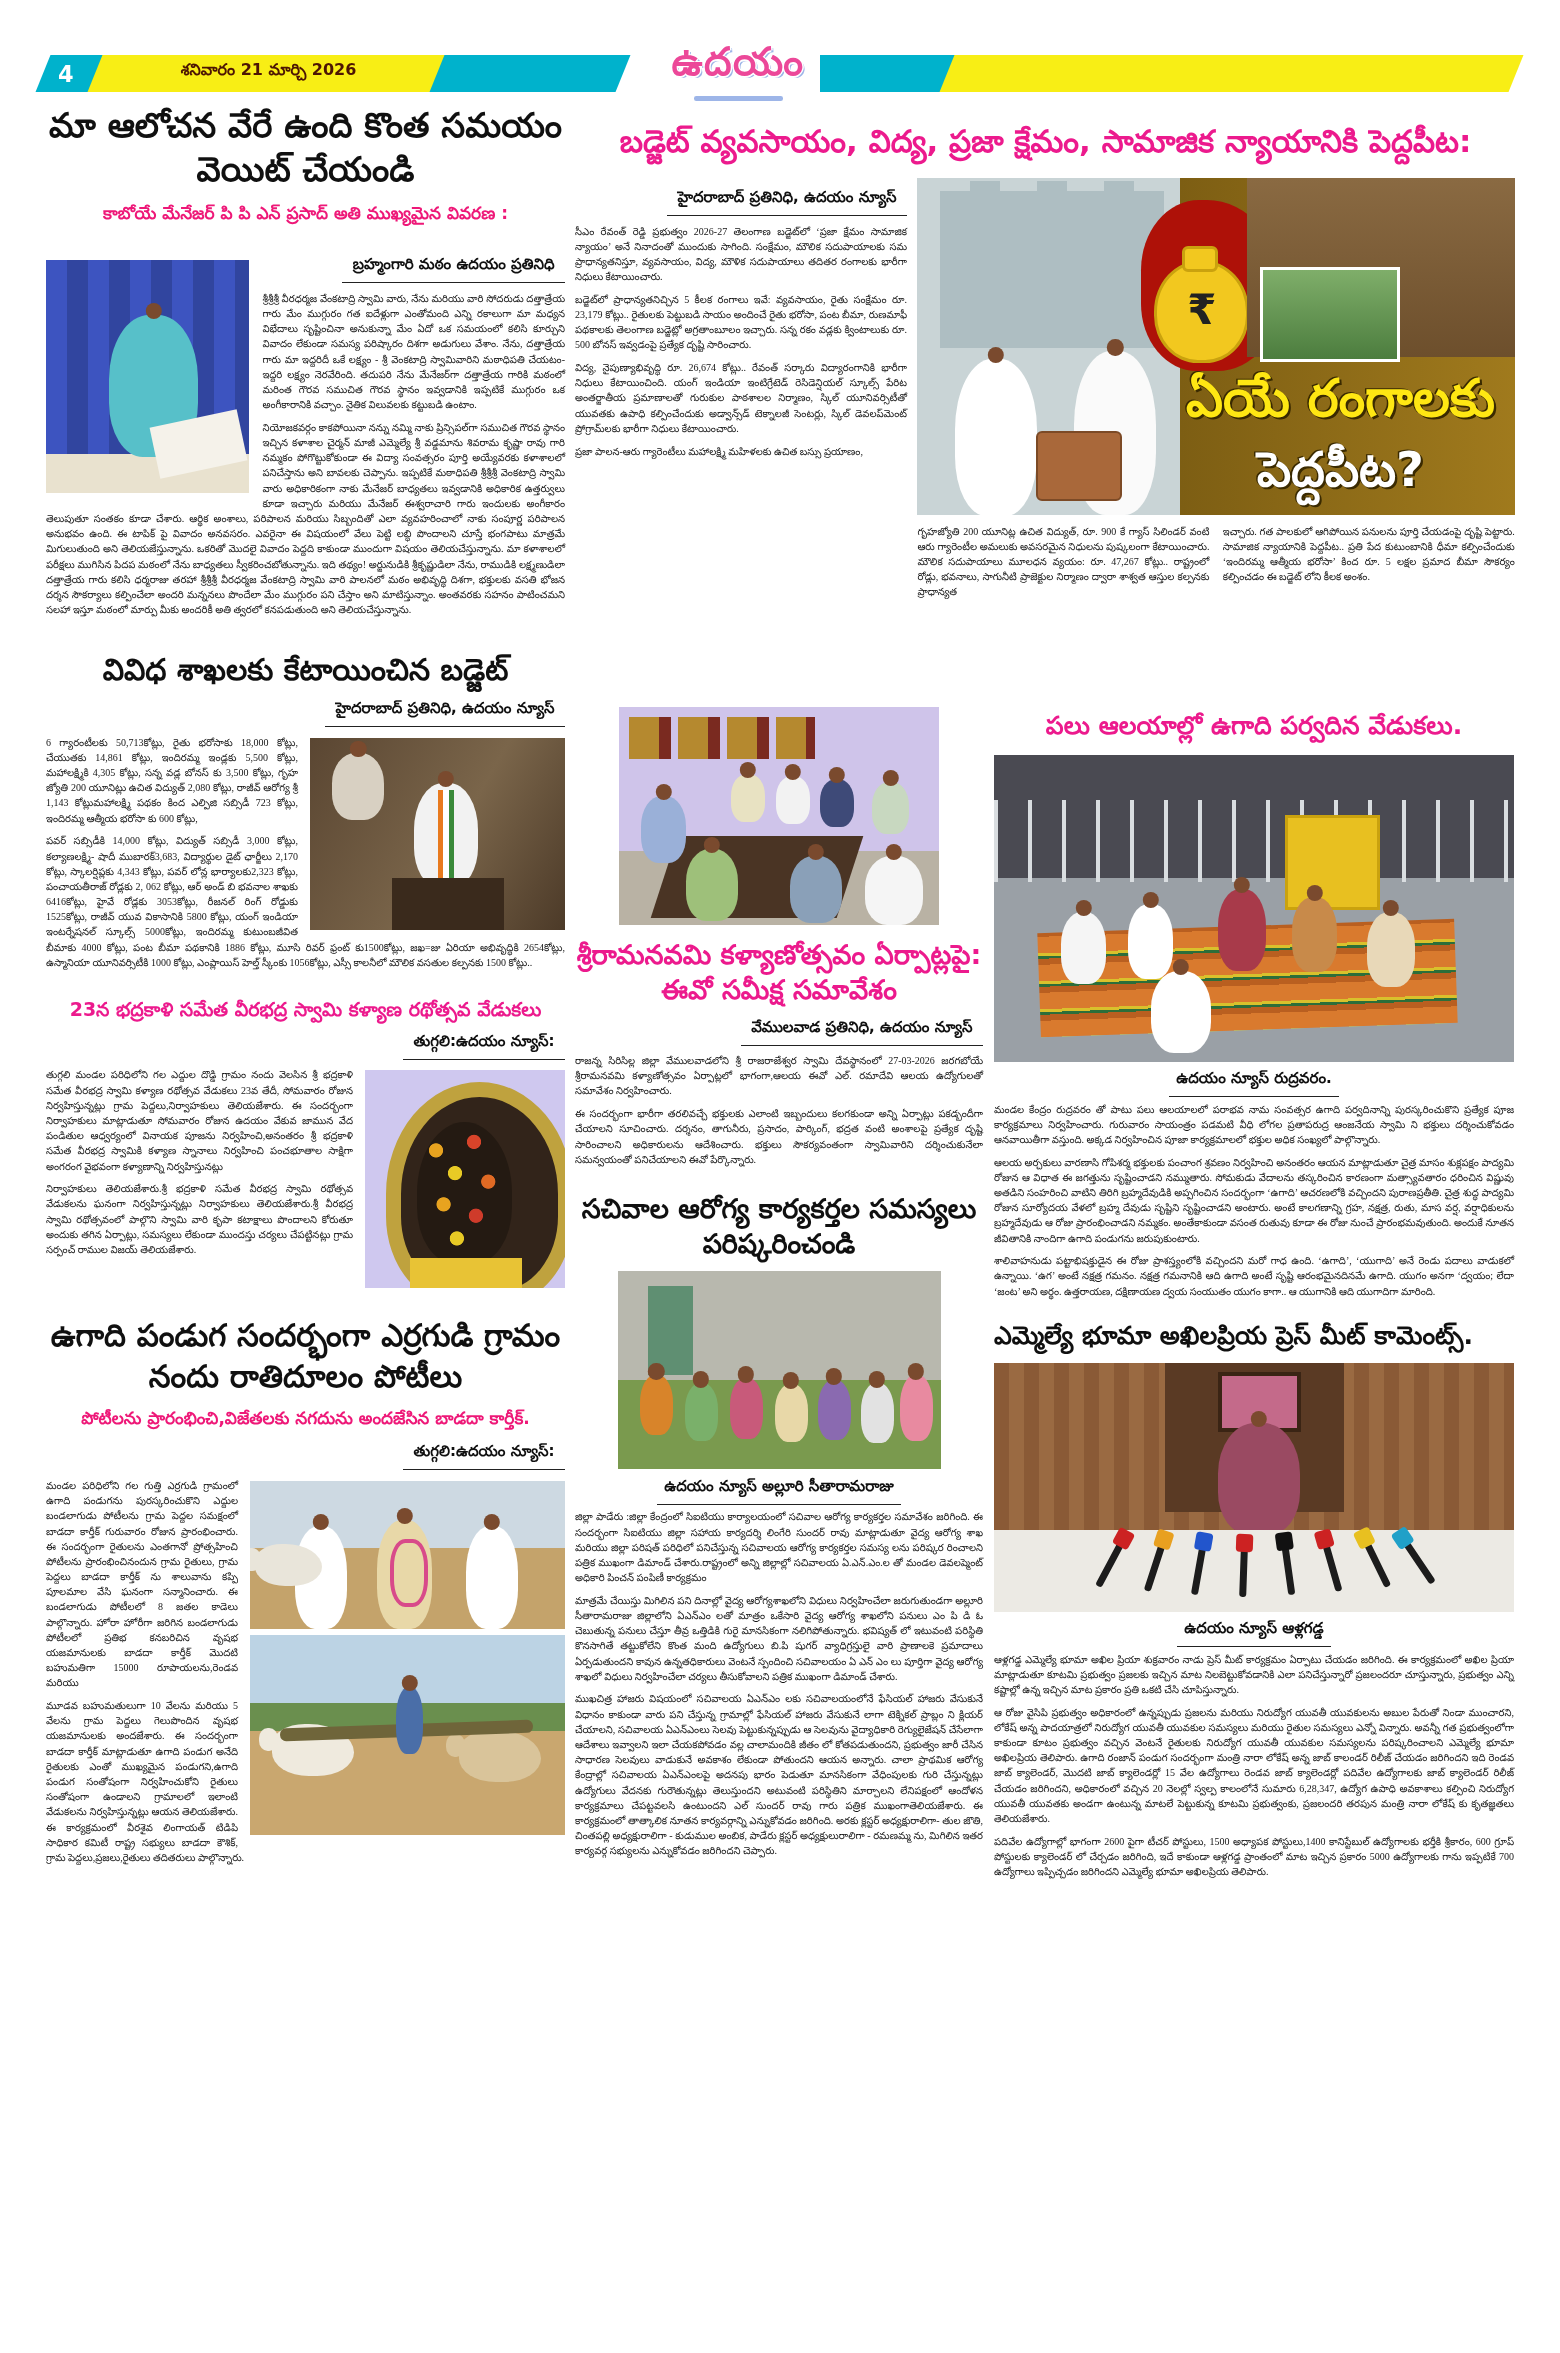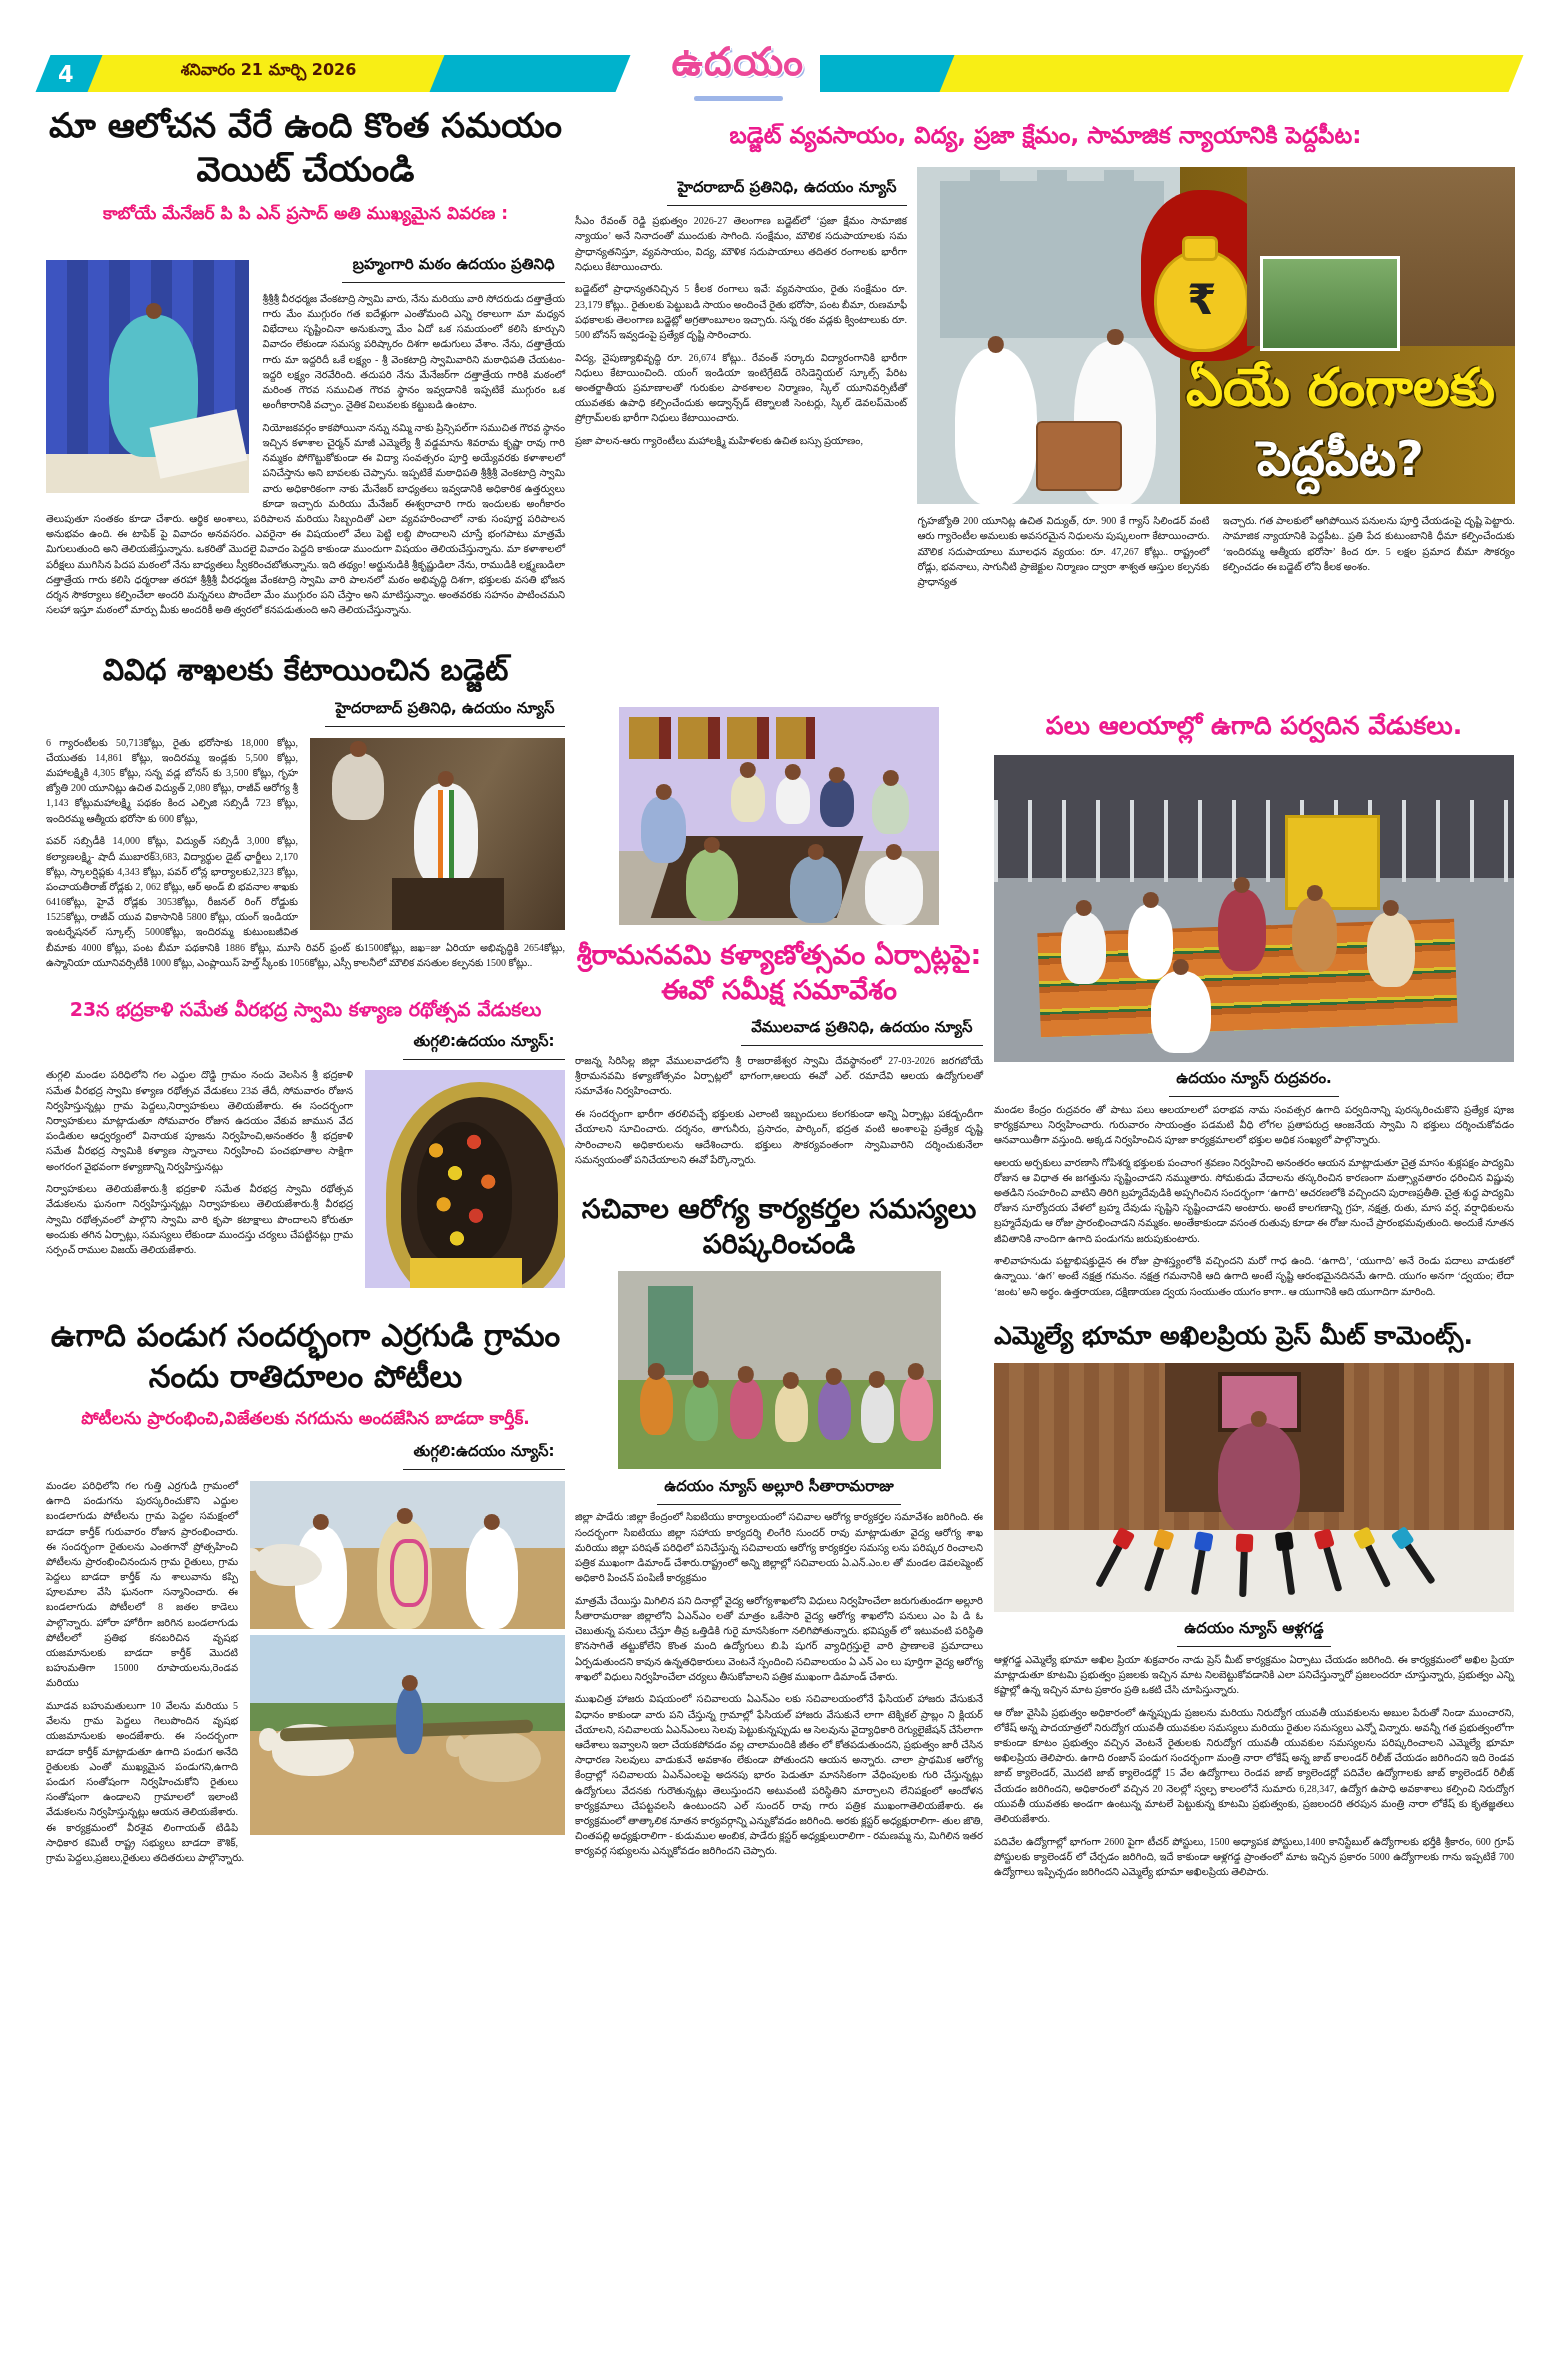--- a/index.html
+++ b/index.html
@@ -211,21 +211,21 @@
             <div class="person" style="left:146px;top:52px;width:27px;height:67px;background:#4a6ea8;"></div>
           </div>
         </div>
         <p>మండల పరిధిలోని గల గుత్తి ఎర్రగుడి గ్రామంలో ఉగాది పండుగను పురస్కరించుకొని ఎద్దుల బండలాగుడు పోటీలను గ్రామ పెద్దల సమక్షంలో బాడదా కార్తీక్ గురువారం రోజున ప్రారంభించారు. ఈ సందర్భంగా రైతులను ఎంతగానో ప్రోత్సహించి పోటీలను ప్రారంభించినందున గ్రామ రైతులు, గ్రామ పెద్దలు బాడదా కార్తీక్ ను శాలువాను కప్పి పూలమాల వేసి ఘనంగా సన్మానించారు. ఈ బండలాగుడు పోటీలలో 8 జతల కాడెలు పాల్గొన్నారు. హోరా హోరీగా జరిగిన బండలాగుడు పోటీలలో ప్రతిభ కనబరిచిన వృషభ యజమానులకు బాడదా కార్తీక్ మొదటి బహుమతిగా 15000 రూపాయలను,రెండవ మరియు</p>
         <p>మూడవ బహుమతులుగా 10 వేలను మరియు 5 వేలను గ్రామ పెద్దలు గెలుపొందిన వృషభ యజమానులకు అందజేశారు. ఈ సందర్భంగా బాడదా కార్తీక్ మాట్లాడుతూ ఉగాది పండుగ అనేది రైతులకు ఎంతో ముఖ్యమైన పండుగని,ఉగాది పండుగ సంతోషంగా నిర్వహించుకోని రైతులు సంతోషంగా ఉండాలని గ్రామాలలో ఇలాంటి వేడుకలను నిర్వహిస్తున్నట్లు ఆయన తెలియజేశారు. ఈ కార్యక్రమంలో వీరశైవ లింగాయత్ టిడిపి సాధికార కమిటీ రాష్ట్ర సభ్యులు బాడదా కౌశిక్, గ్రామ పెద్దలు,ప్రజలు,రైతులు తదితరులు పాల్గొన్నారు.</p>
       </div>
     </div>
   </div>
 
   <div class="mid-top">
-    <div class="hl-pink" style="font-size:23px;">బడ్జెట్ వ్యవసాయం, విద్య, ప్రజా క్షేమం, సామాజిక న్యాయానికి పెద్దపీట:</div>
+    <div class="hl-pink" style="font-size:31px;">బడ్జెట్ వ్యవసాయం, విద్య, ప్రజా క్షేమం, సామాజిక న్యాయానికి పెద్దపీట:</div>
     <div class="mt-row" style="margin-top:16.4px;">
       <div class="mt-text body-txt">
         <div class="byline"><span>హైదరాబాద్ ప్రతినిధి, ఉదయం న్యూస్</span></div>
         <p>సీఎం రేవంత్ రెడ్డి ప్రభుత్వం 2026-27 తెలంగాణ బడ్జెట్‌లో ‘ప్రజా క్షేమం సామాజిక న్యాయం’ అనే నినాదంతో ముందుకు సాగింది. సంక్షేమం, మౌలిక సదుపాయాలకు సమ ప్రాధాన్యతనిస్తూ, వ్యవసాయం, విద్య, మౌళిక సదుపాయాలు తదితర రంగాలకు భారీగా నిధులు కేటాయించారు.</p>
         <p>బడ్జెట్‌లో ప్రాధాన్యతనిచ్చిన 5 కీలక రంగాలు ఇవే: వ్యవసాయం, రైతు సంక్షేమం రూ. 23,179 కోట్లు.. రైతులకు పెట్టుబడి సాయం అందించే రైతు భరోసా, పంట బీమా, రుణమాఫీ పథకాలకు తెలంగాణ బడ్జెట్లో అగ్రతాంబూలం ఇచ్చారు. సన్న రకం వడ్లకు క్వింటాలుకు రూ. 500 బోనస్ ఇవ్వడంపై ప్రత్యేక దృష్టి సారించారు.</p>
         <p>విద్య, నైపుణ్యాభివృద్ధి రూ. 26,674 కోట్లు.. రేవంత్ సర్కారు విద్యారంగానికి భారీగా నిధులు కేటాయించింది. యంగ్ ఇండియా ఇంటిగ్రేటెడ్ రెసిడెన్షియల్ స్కూల్స్ పేరిట అంతర్జాతీయ ప్రమాణాలతో గురుకుల పాఠశాలల నిర్మాణం, స్కిల్ యూనివర్సిటీతో యువతకు ఉపాధి కల్పించేందుకు అడ్వాన్స్‌డ్ టెక్నాలజీ సెంటర్లు, స్కిల్ డెవలప్‌మెంట్ ప్రోగ్రామ్‌లకు భారీగా నిధులు కేటాయించారు.</p>
         <p>ప్రజా పాలన-ఆరు గ్యారెంటీలు మహాలక్ష్మి మహిళలకు ఉచిత బస్సు ప్రయాణం,</p>
       </div>
       <div class="mt-right">
         <div class="photo photo-budget">

